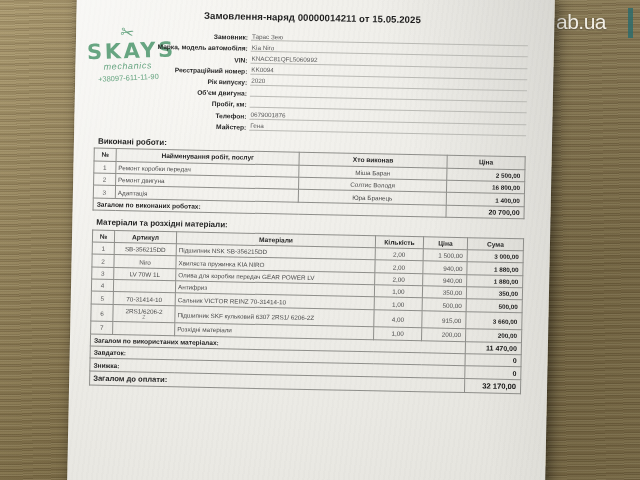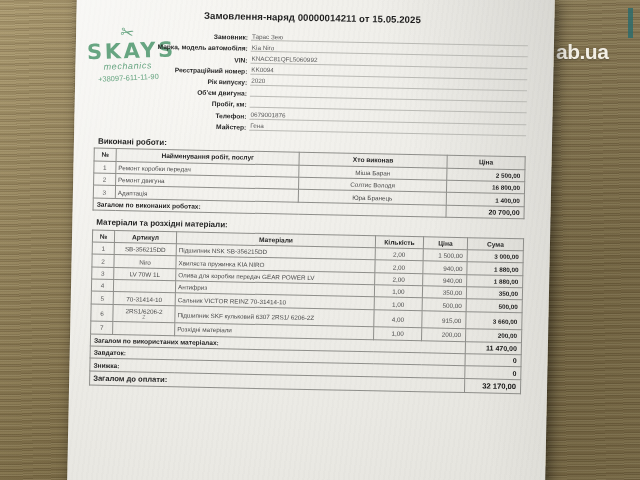--- a/index.html
+++ b/index.html
@@ -23,23 +23,22 @@
       linear-gradient(100deg,#9d8b5c 0%,#8b7a4d 35%,#7e6f47 60%,#8a7a50 100%);
   }
   #desk-shade{
     position:absolute;inset:0;
     background:linear-gradient(160deg,rgba(255,255,255,.10),rgba(0,0,0,.18) 70%);
     pointer-events:none;
   }
   
   #watermark{
     position:absolute;top:10px;left:556px;
-    font-size:21px;font-weight:bold;color:#f2efe6;letter-spacing:-.5px;
+    font-size:21px;font-weight:normal;color:#f2efe6;letter-spacing:-.5px;
     text-shadow:0 1px 2px rgba(0,0,0,.35);
-    margin-top:30px;
   }
   #wm-bar{
     position:absolute;top:8px;left:628px;width:5px;height:30px;
     background:#2e6c6c;opacity:.85;
   }
   
   #paper{
     position:absolute;left:72px;top:-10px;width:478px;height:500px;
     background:
       radial-gradient(ellipse at 28% 18%, #f7f6f2 0%, #eeede8 45%, #e3e2dc 100%);

